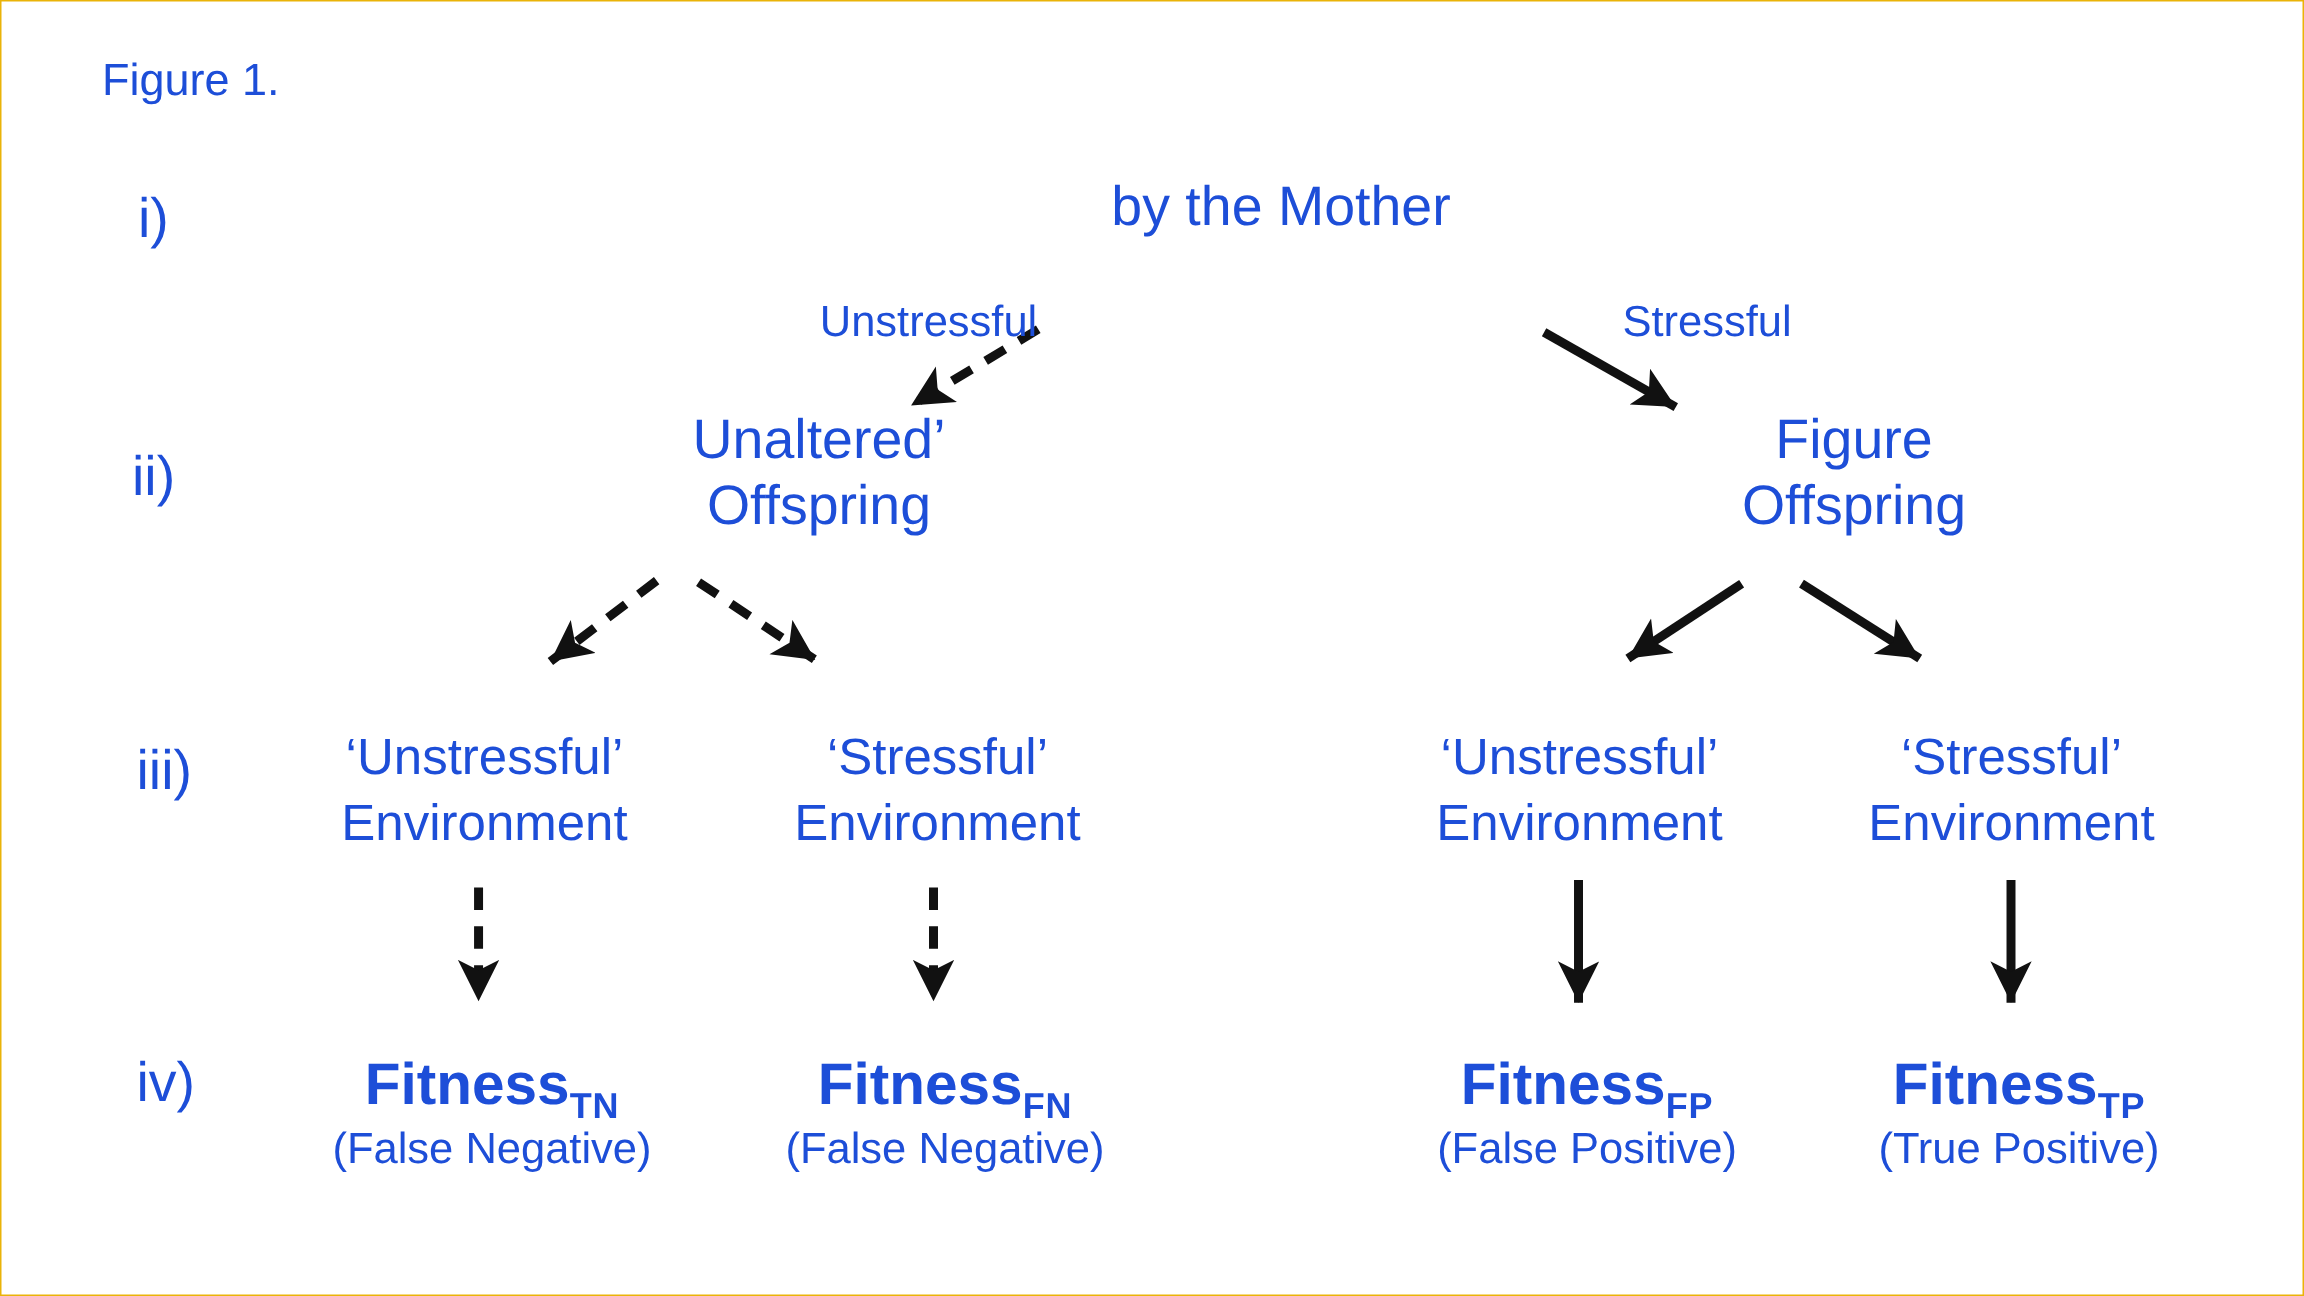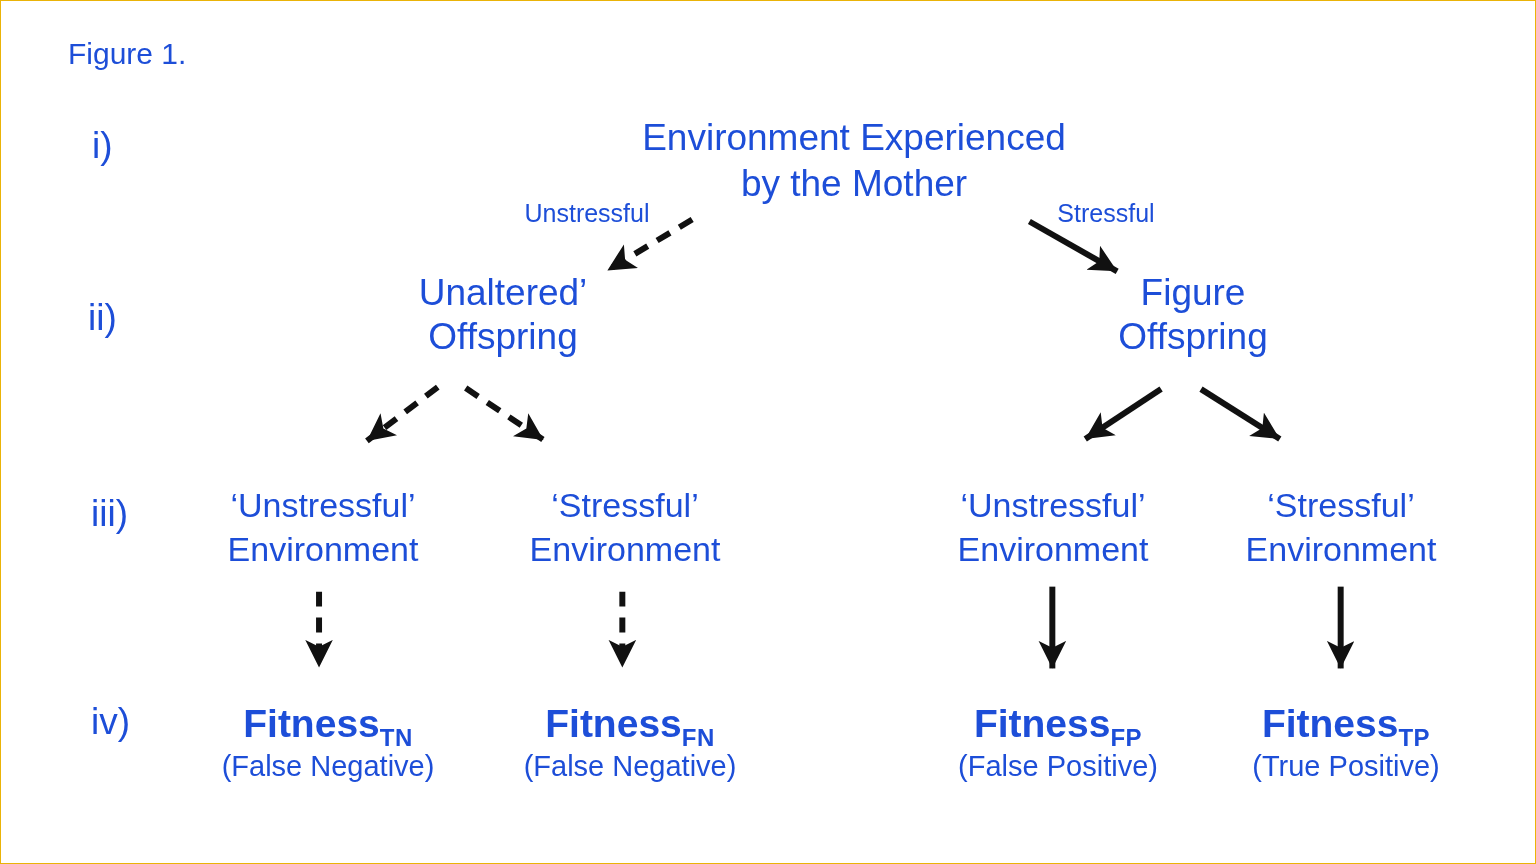--- a/index.html
+++ b/index.html
@@ -14,22 +14,22 @@
     overflow:hidden;
   }
   .arrows{position:absolute;left:0;top:0;width:100%;height:100%;}
   .arrows path.c{fill:none;stroke:#111111;stroke-width:6;}
   .arrows path.dashed{stroke-dasharray:15 11;}
   .abs{position:absolute;white-space:nowrap;}
   .ctr{transform:translateX(-50%);text-align:center;}
   .fig-label{font-size:30px;}
   .rowlab{font-size:37px;}
   .root{font-size:37px;line-height:46px;}
-  .branch{font-size:25px;}
-  .off{font-size:37px;line-height:44px;}
+  .branch{font-size:29px;margin-left:32px;}
+  .off{font-size:37px;line-height:44px;margin-left:43px;}
   .env{font-size:34px;line-height:44px;}
   .line{display:block;}
   .fit{font-size:39px;font-weight:bold;}
   .fit .sub{font-size:24px;font-weight:bold;vertical-align:-9px;letter-spacing:0.5px;text-align:center;}
   .cap{font-size:29px;}
 </style>
 </head>
 <body>
 
 <div class="figure">
@@ -53,21 +53,20 @@
   </svg>
 
   <div class="abs fig-label" style="left:67px;top:36px">Figure 1.</div>
 
   <div class="abs rowlab" style="left:91px;top:124px">i)</div>
   <div class="abs rowlab" style="left:87px;top:296px">ii)</div>
   <div class="abs rowlab" style="left:90px;top:492px">iii)</div>
   <div class="abs rowlab" style="left:90px;top:700px">iv)</div>
 
   <div class="abs ctr root" style="left:853px;top:114px">
-    <span class="line">Environment Experienced</span>
     <span class="line">by the Mother</span>
   </div>
 
   <div class="abs ctr branch" style="left:586px;top:198px">Unstressful</div>
   <div class="abs ctr branch" style="left:1105px;top:198px">Stressful</div>
 
   <div class="abs ctr off" style="left:502px;top:270px">
     <span class="line">Unaltered’</span>
     <span class="line">Offspring</span>
   </div>

